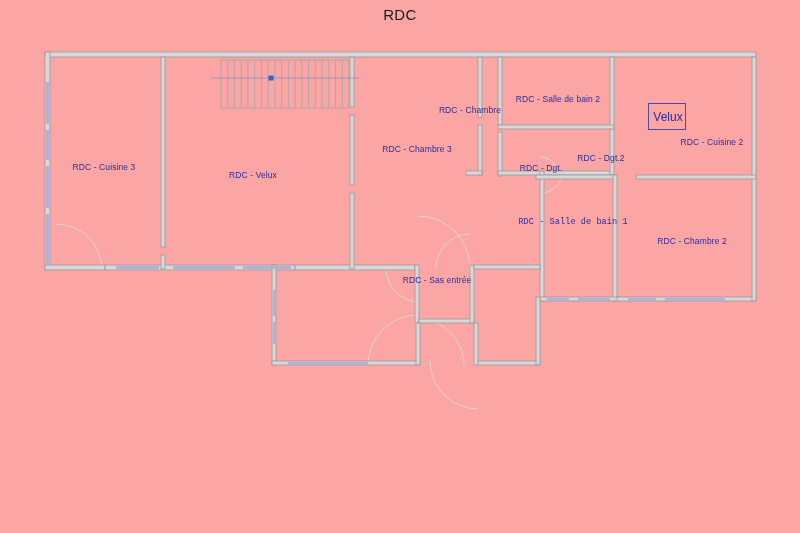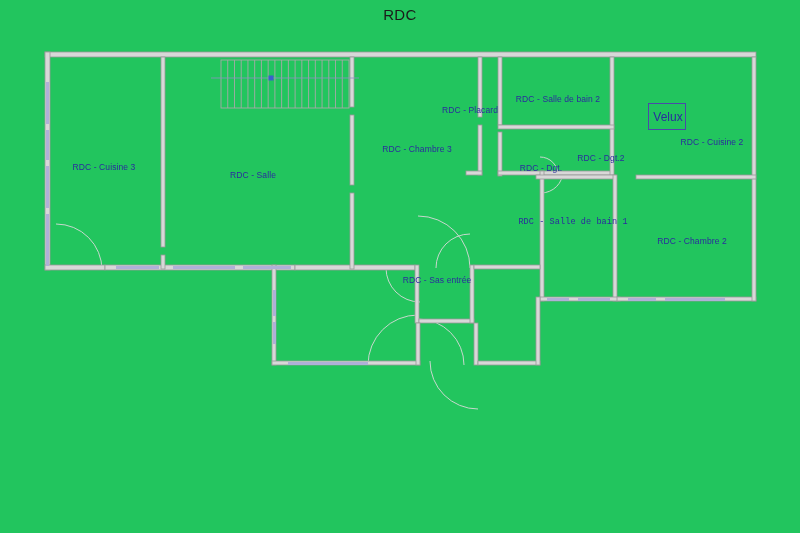--- a/index.html
+++ b/index.html
@@ -11,21 +11,21 @@
     width: 800px;
     height: 533px;
     font-family: "Liberation Sans", sans-serif;
     overflow: hidden;
     position: relative;
   }
   #plan-root {
     position: relative;
     width: 800px;
     height: 533px;
-    background: #22c55e;
+    background: #fca5a5;
   }
   #plan-title {
     position: absolute;
     left: 0;
     top: 6px;
     width: 800px;
     text-align: center;
     font-size: 15px;
     color: #1a1a1a;
     font-family: "Liberation Sans", sans-serif;
@@ -154,23 +154,23 @@
         <line x1="328.7894736842105" y1="60" x2="328.7894736842105" y2="108" stroke="#a8a8a8" stroke-width="0.9"></line>
         <line x1="335.52631578947364" y1="60" x2="335.52631578947364" y2="108" stroke="#a8a8a8" stroke-width="0.9"></line>
         <line x1="342.2631578947368" y1="60" x2="342.2631578947368" y2="108" stroke="#a8a8a8" stroke-width="0.9"></line>
         <line x1="211" y1="78" x2="359" y2="78" stroke="#8f8fc4" stroke-width="0.8"></line>
         <rect x="268.5" y="75.5" width="5" height="5" fill="#3a5fcd"></rect>
       </g>
   </svg>
 
   <div id="labels-layer">
       <div class="room-label" style="left: 104px; top: 167px;">RDC - Cuisine 3</div>
-      <div class="room-label" style="left: 253px; top: 175px;">RDC - Salle</div>
+      <div class="room-label" style="left: 253px; top: 175px;">RDC - Velux</div>
       <div class="room-label" style="left: 417px; top: 149px;">RDC - Chambre 3</div>
-      <div class="room-label" style="left: 470px; top: 110px;">RDC - Placard</div>
+      <div class="room-label" style="left: 470px; top: 110px;">RDC - Chambre</div>
       <div class="room-label" style="left: 558px; top: 99px;">RDC - Salle de bain 2</div>
       <div class="room-label" style="left: 541px; top: 168px;">RDC - Dgt.</div>
       <div class="room-label" style="left: 601px; top: 158px;">RDC - Dgt.2</div>
       <div class="room-label" style="left: 712px; top: 142px;">RDC - Cuisine 2</div>
       <div class="room-label" style="left: 573px; top: 222px; font-family: Liberation Mono, monospace;">RDC - Salle de bain 1</div>
       <div class="room-label" style="left: 692px; top: 241px;">RDC - Chambre 2</div>
       <div class="room-label" style="left: 437px; top: 280px;">RDC - Sas entrée</div>
     </div>
   <div id="annotations-layer">
       <div class="velux-box" style="left: 648px; top: 103px; width: 38px; height: 27px;"></div>

